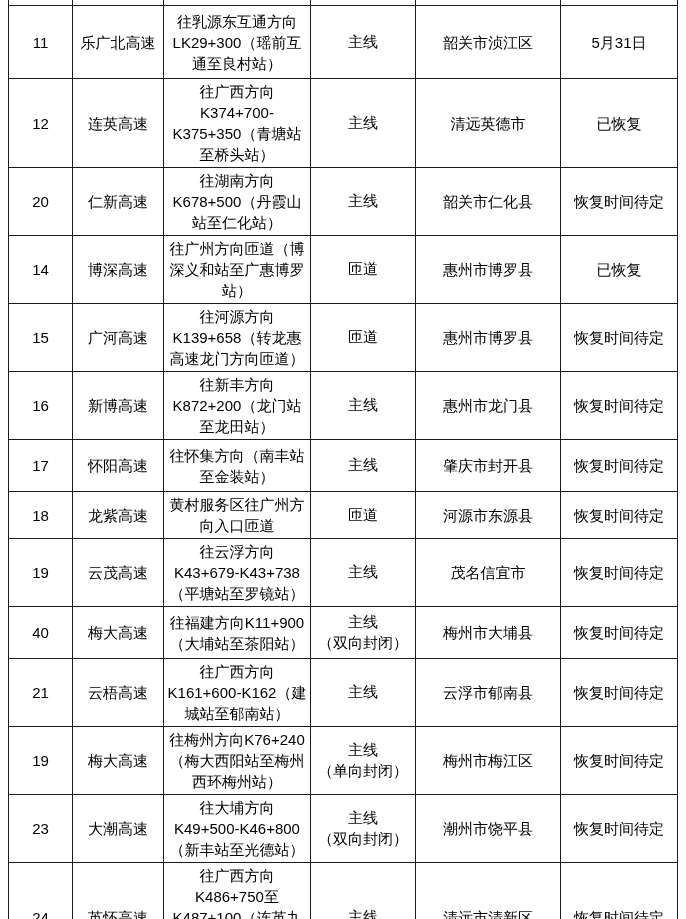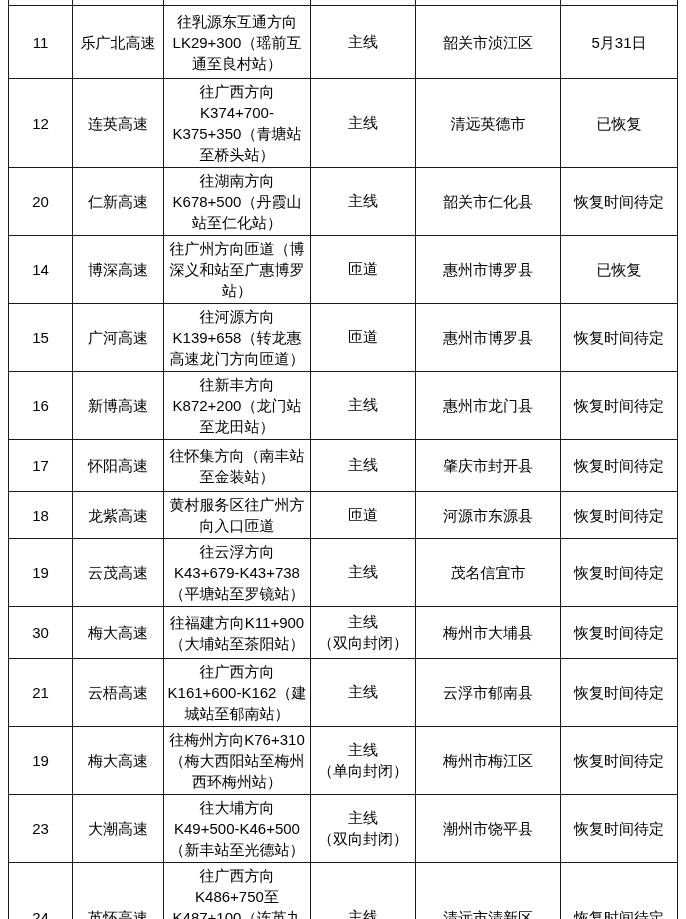--- a/index.html
+++ b/index.html
@@ -144,52 +144,52 @@
   <tr class="data-row" style="height: 67px;">
     <td class="c-id">19</td>
     <td class="c-road">云茂高速</td>
     <td class="c-desc">往云浮方向K43+679-K43+738（平塘站至罗镜站）</td>
     <td class="c-type">主线</td>
     <td class="c-loc">茂名信宜市</td>
     <td class="c-status">恢复时间待定</td>
   </tr>
 
   <tr class="data-row" style="height: 52px;">
-    <td class="c-id">30</td>
+    <td class="c-id">40</td>
     <td class="c-road">梅大高速</td>
     <td class="c-desc">往福建方向K11+900（大埔站至茶阳站）</td>
     <td class="c-type">主线
 （双向封闭）</td>
     <td class="c-loc">梅州市大埔县</td>
     <td class="c-status">恢复时间待定</td>
   </tr>
 
   <tr class="data-row" style="height: 63px;">
     <td class="c-id">21</td>
     <td class="c-road">云梧高速</td>
     <td class="c-desc">往广西方向K161+600-K162（建城站至郁南站）</td>
     <td class="c-type">主线</td>
     <td class="c-loc">云浮市郁南县</td>
     <td class="c-status">恢复时间待定</td>
   </tr>
 
   <tr class="data-row" style="height: 63px;">
     <td class="c-id">19</td>
     <td class="c-road">梅大高速</td>
-    <td class="c-desc">往梅州方向K76+310（梅大西阳站至梅州西环梅州站）</td>
+    <td class="c-desc">往梅州方向K76+240（梅大西阳站至梅州西环梅州站）</td>
     <td class="c-type">主线
 （单向封闭）</td>
     <td class="c-loc">梅州市梅江区</td>
     <td class="c-status">恢复时间待定</td>
   </tr>
 
   <tr class="data-row" style="height: 67px;">
     <td class="c-id">23</td>
     <td class="c-road">大潮高速</td>
-    <td class="c-desc">往大埔方向K49+500-K46+500（新丰站至光德站）</td>
+    <td class="c-desc">往大埔方向K49+500-K46+800（新丰站至光德站）</td>
     <td class="c-type">主线
 （双向封闭）</td>
     <td class="c-loc">潮州市饶平县</td>
     <td class="c-status">恢复时间待定</td>
   </tr>
 
   <tr class="data-row" style="height: 77px;">
     <td class="c-id">24</td>
     <td class="c-road">英怀高速</td>
     <td class="c-desc">往广西方向K486+750至K487+100（连英九龙南站至英怀浸潭北站）</td>

